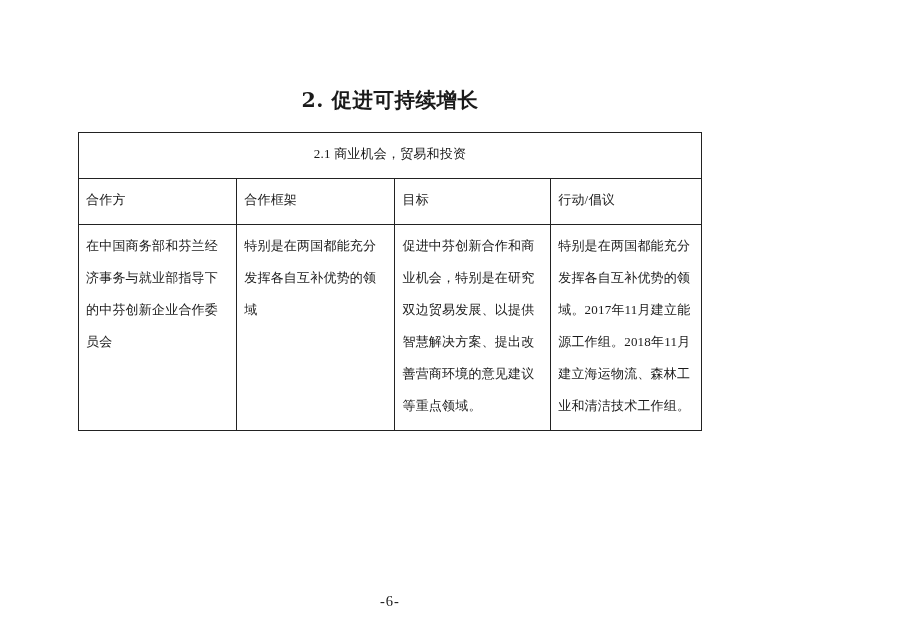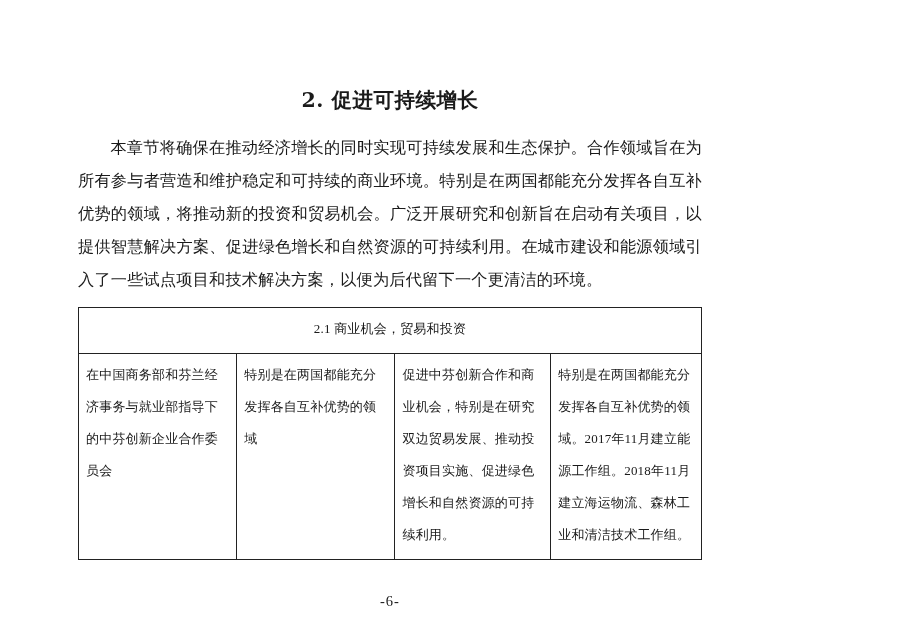--- a/index.html
+++ b/index.html
@@ -75,36 +75,41 @@
     letter-spacing: 1px;
   }
 </style>
 </head>
 <body>
 
 <div class="page">
 
   <h1 class="doc-title">2. 促进可持续增长</h1>
 
-  <p class="body-para">本章节将确保在推动经济增长的同时实现可持续发展和生态保护。合作领域旨在为所有参与者营造和维护稳定和可持续的商业环境。特别是在两国都能充分发挥各自互补优势的领域，将推动新的投资和贸易机会。广泛开展研究和创新旨在启动有关项目，以提供智慧解决方案、促进绿色增长和自然资源的可持续利用。在城市建设和能源领域引入了一些试点项目和技术解决方案，以便为后代留下一个更清洁的环境。</p>
 
   <table class="tbl">
     <colgroup>
       <col class="col1">
       <col class="col2">
       <col class="col3">
       <col class="col4">
     </colgroup>
     <tbody>
       <tr>
         <td class="tbl-caption" colspan="4">2.1 商业机会，贸易和投资</td>
       </tr>
       <tr>
+        <td class="tbl-head">合作方</td>
+        <td class="tbl-head">合作框架</td>
+        <td class="tbl-head">目标</td>
+        <td class="tbl-head">行动/倡议</td>
+      </tr>
+      <tr>
         <td>在中国商务部和芬兰经济事务与就业部指导下的中芬创新企业合作委员会</td>
         <td>特别是在两国都能充分发挥各自互补优势的领域</td>
-        <td>促进中芬创新合作和商业机会，特别是在研究双边贸易发展、推动投资项目实施、促进绿色增长和自然资源的可持续利用。</td>
+        <td>促进中芬创新合作和商业机会，特别是在研究双边贸易发展、以提供智慧解决方案、提出改善营商环境的意见建议等重点领域。</td>
         <td>特别是在两国都能充分发挥各自互补优势的领域。2017年11月建立能源工作组。2018年11月建立海运物流、森林工业和清洁技术工作组。</td>
       </tr>
     </tbody>
   </table>
 
   <div class="page-number">-6-</div>
 </div>
 
 </body></html>

